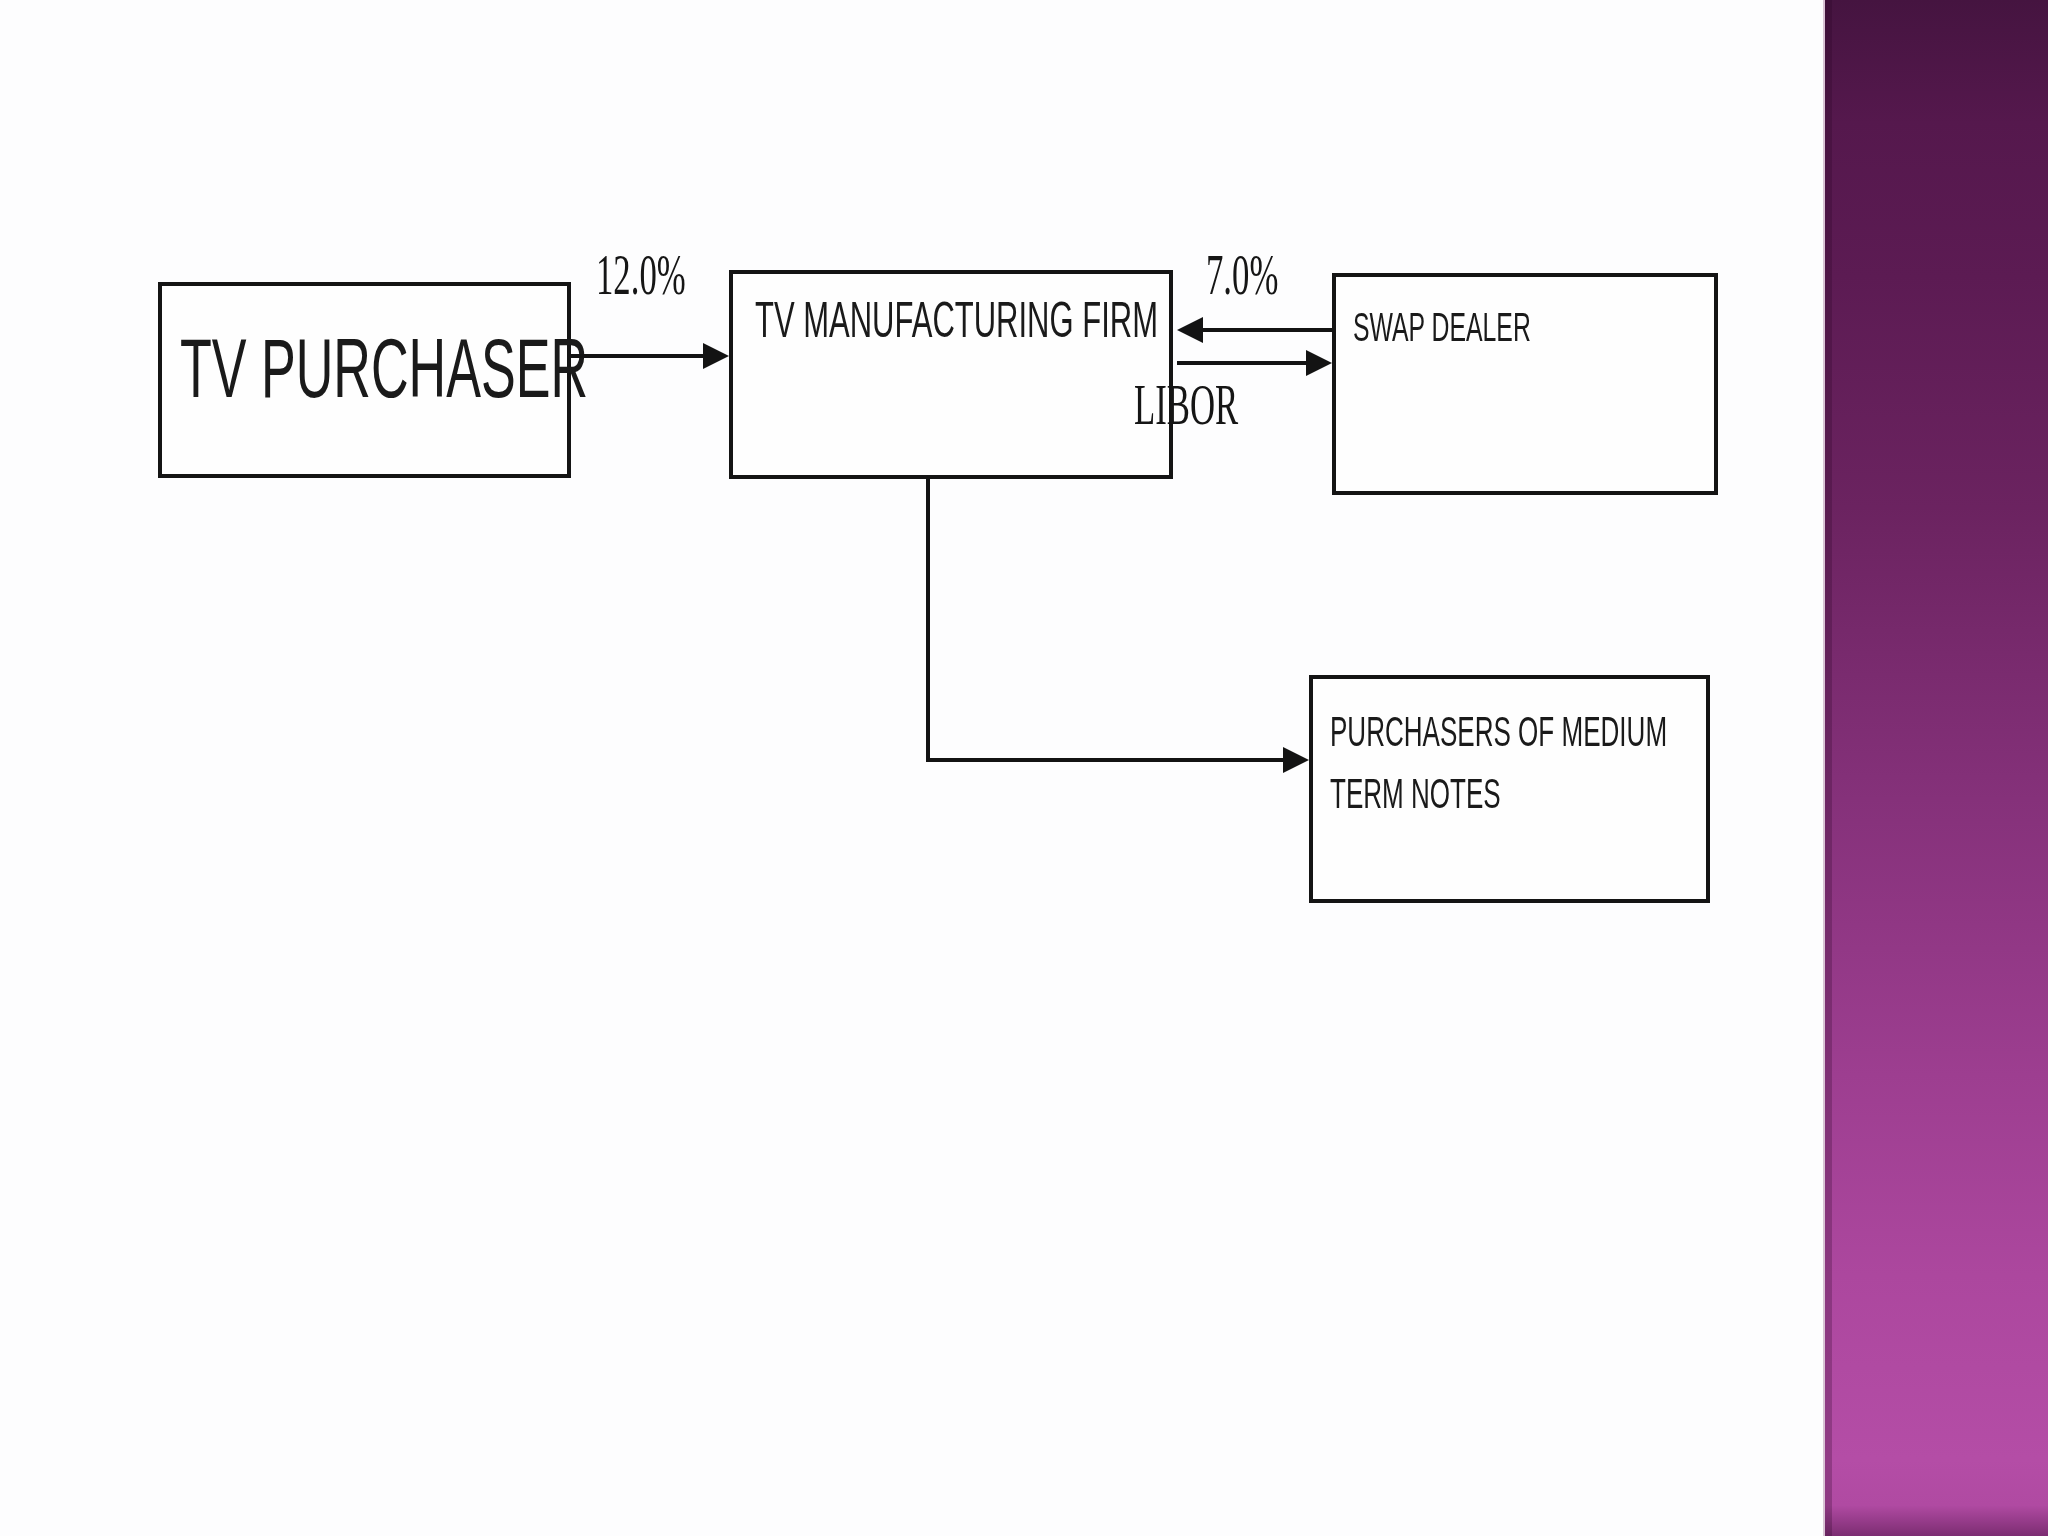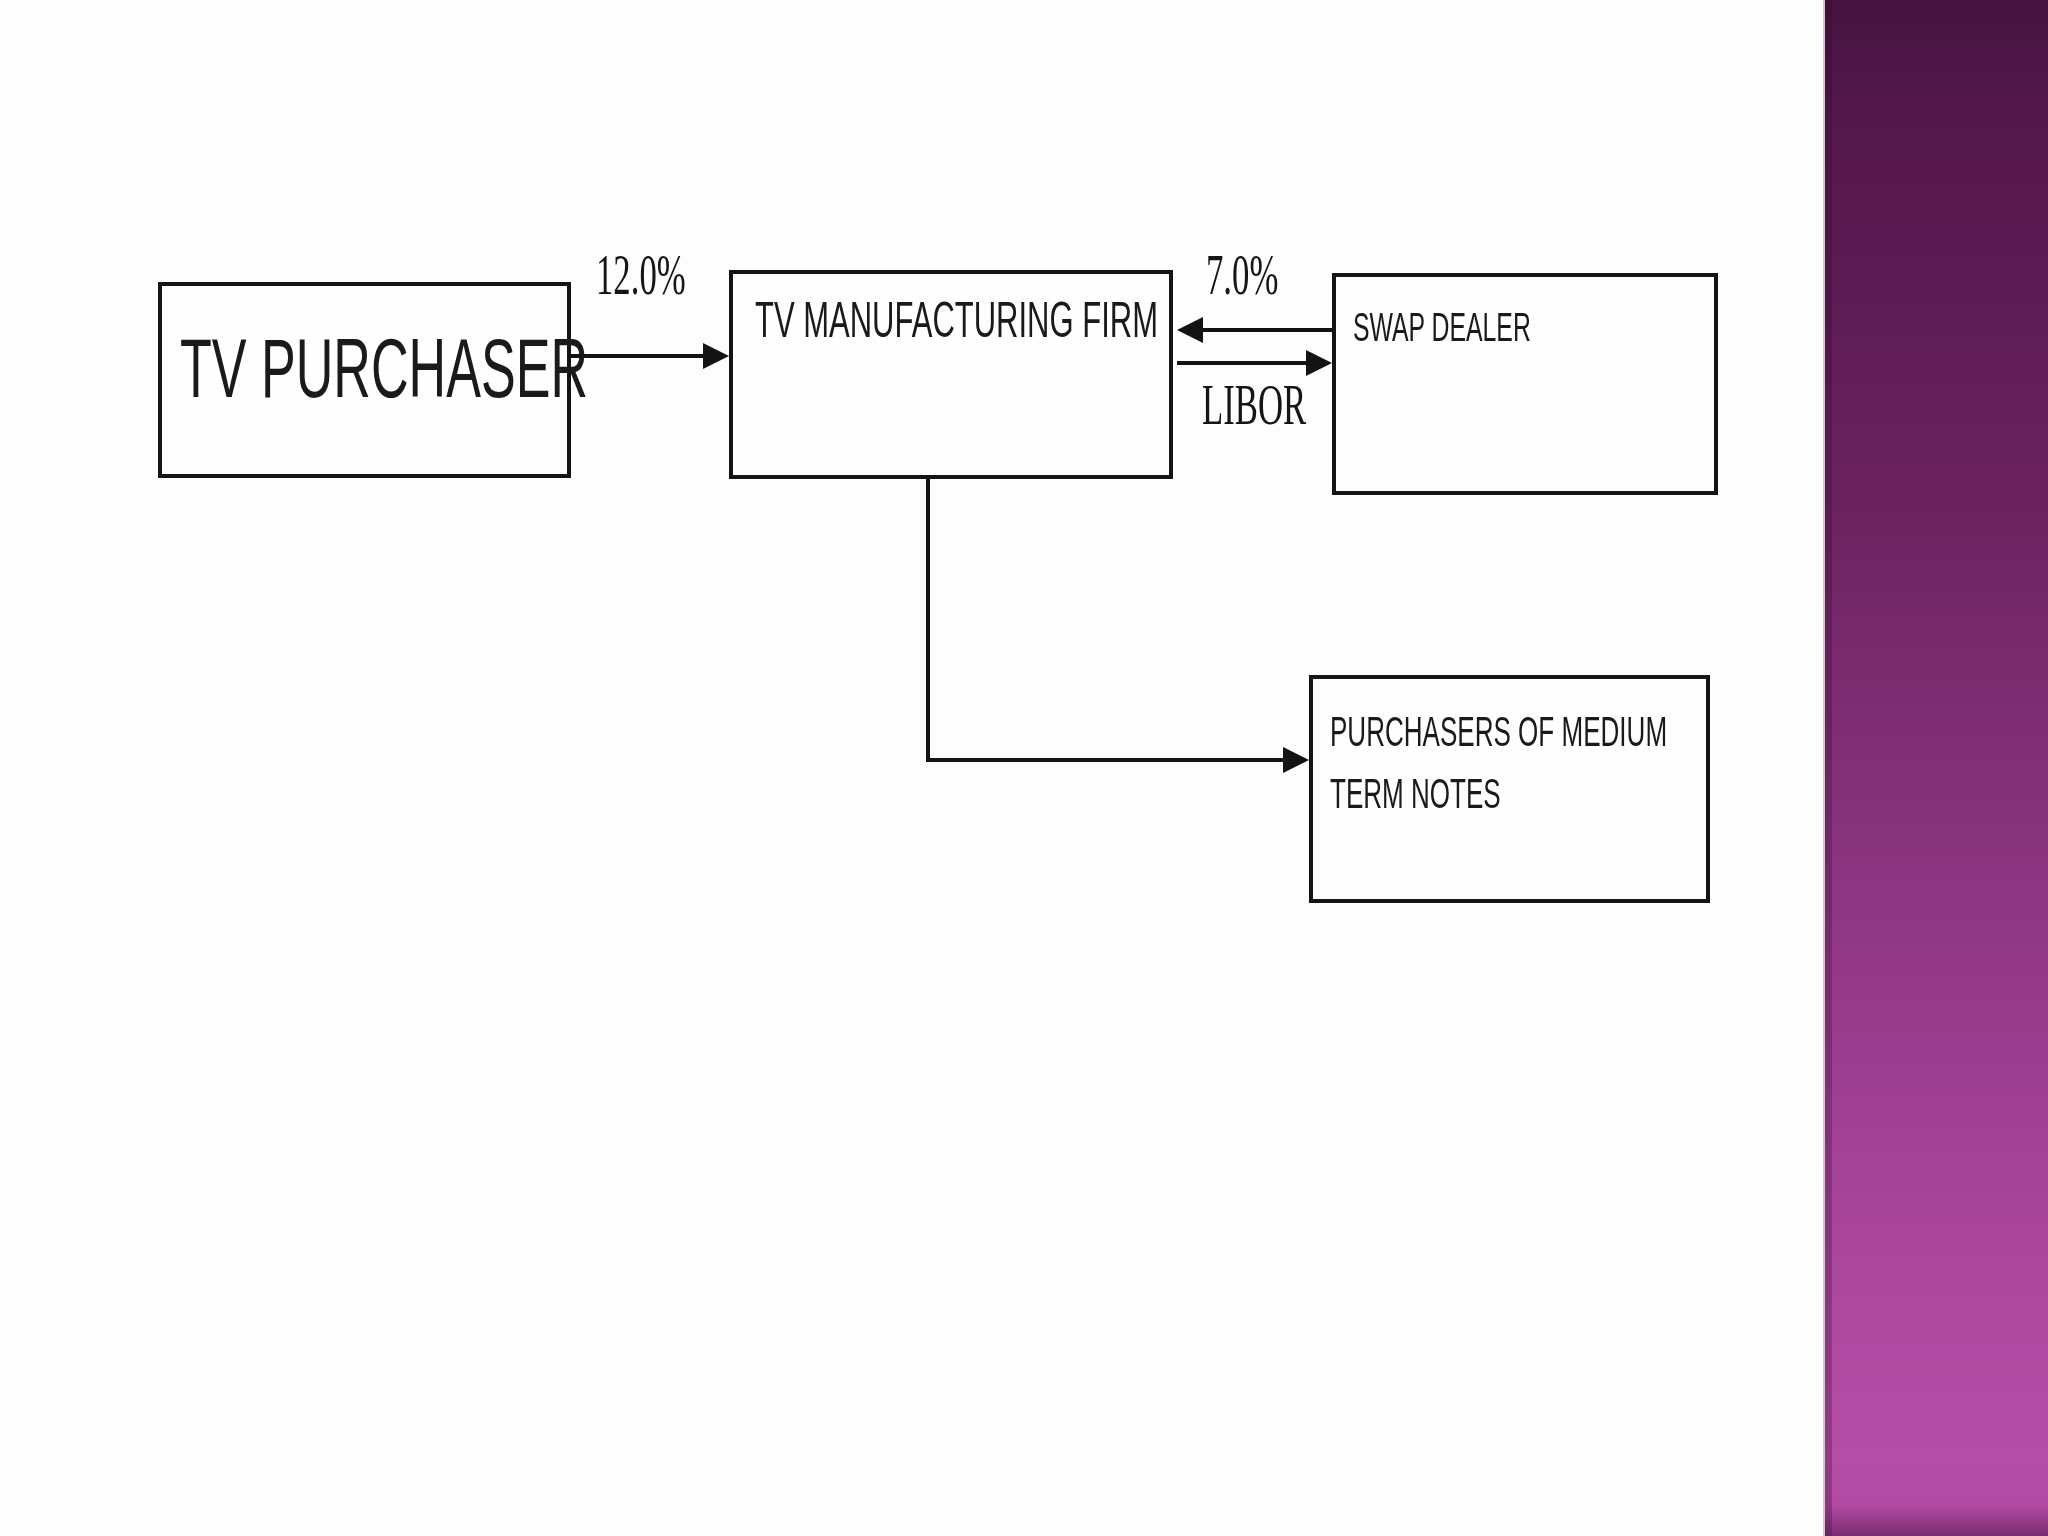--- a/index.html
+++ b/index.html
@@ -68,21 +68,21 @@
     line-height: 1;
     white-space: nowrap;
   }
   .flow-label > span {
     display: inline-block;
     transform: scaleX(0.62);
     transform-origin: 0 50%;
   }
   #label-rate-12    { left: 596px;  top: 247px; }
   #label-rate-7     { left: 1206px; top: 247px; font-family: Liberation Serif, serif; }
-  #label-libor      { left: 1202px; top: 377px; }
+  #label-libor      { left: 1134px; top: 377px; }
   #label-libor-plus { left: 962px;  top: 889px; }
   
   #accent-bar {
     position: absolute;
     left: 1823px; top: 0; width: 225px; height: 1536px;
     background: linear-gradient(180deg,
       #451440 0%,
       #55184d 8%,
       #5c1b53 18%,
       #6b2360 33%,

